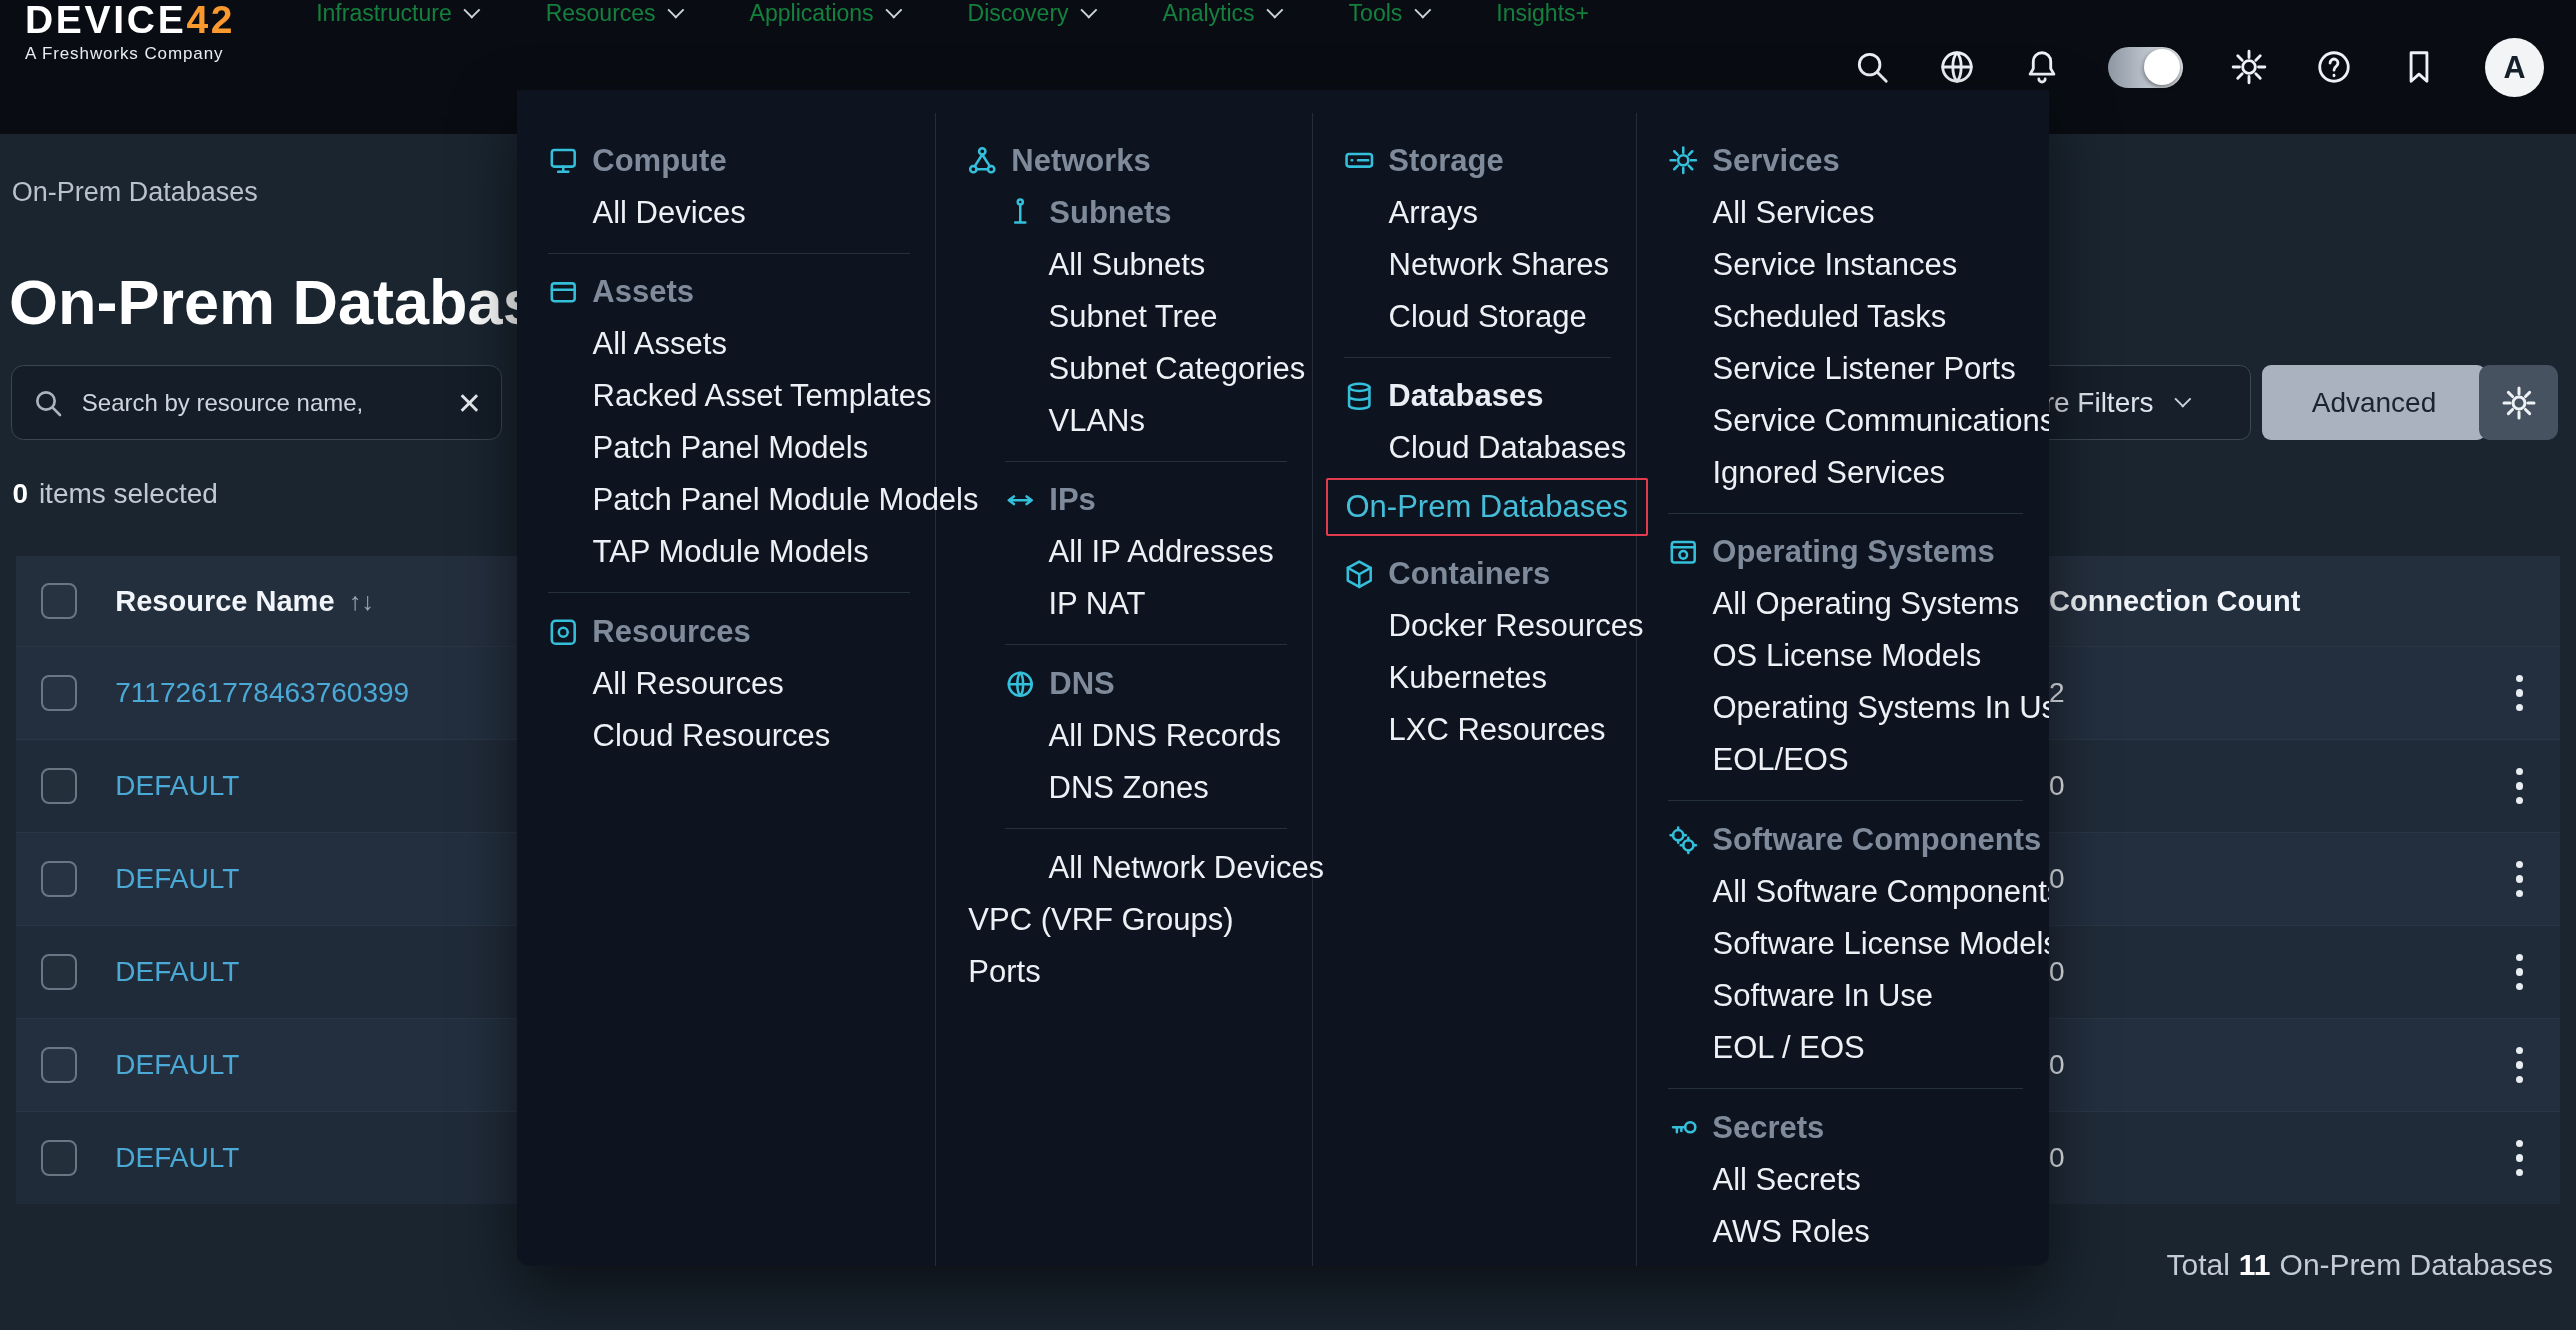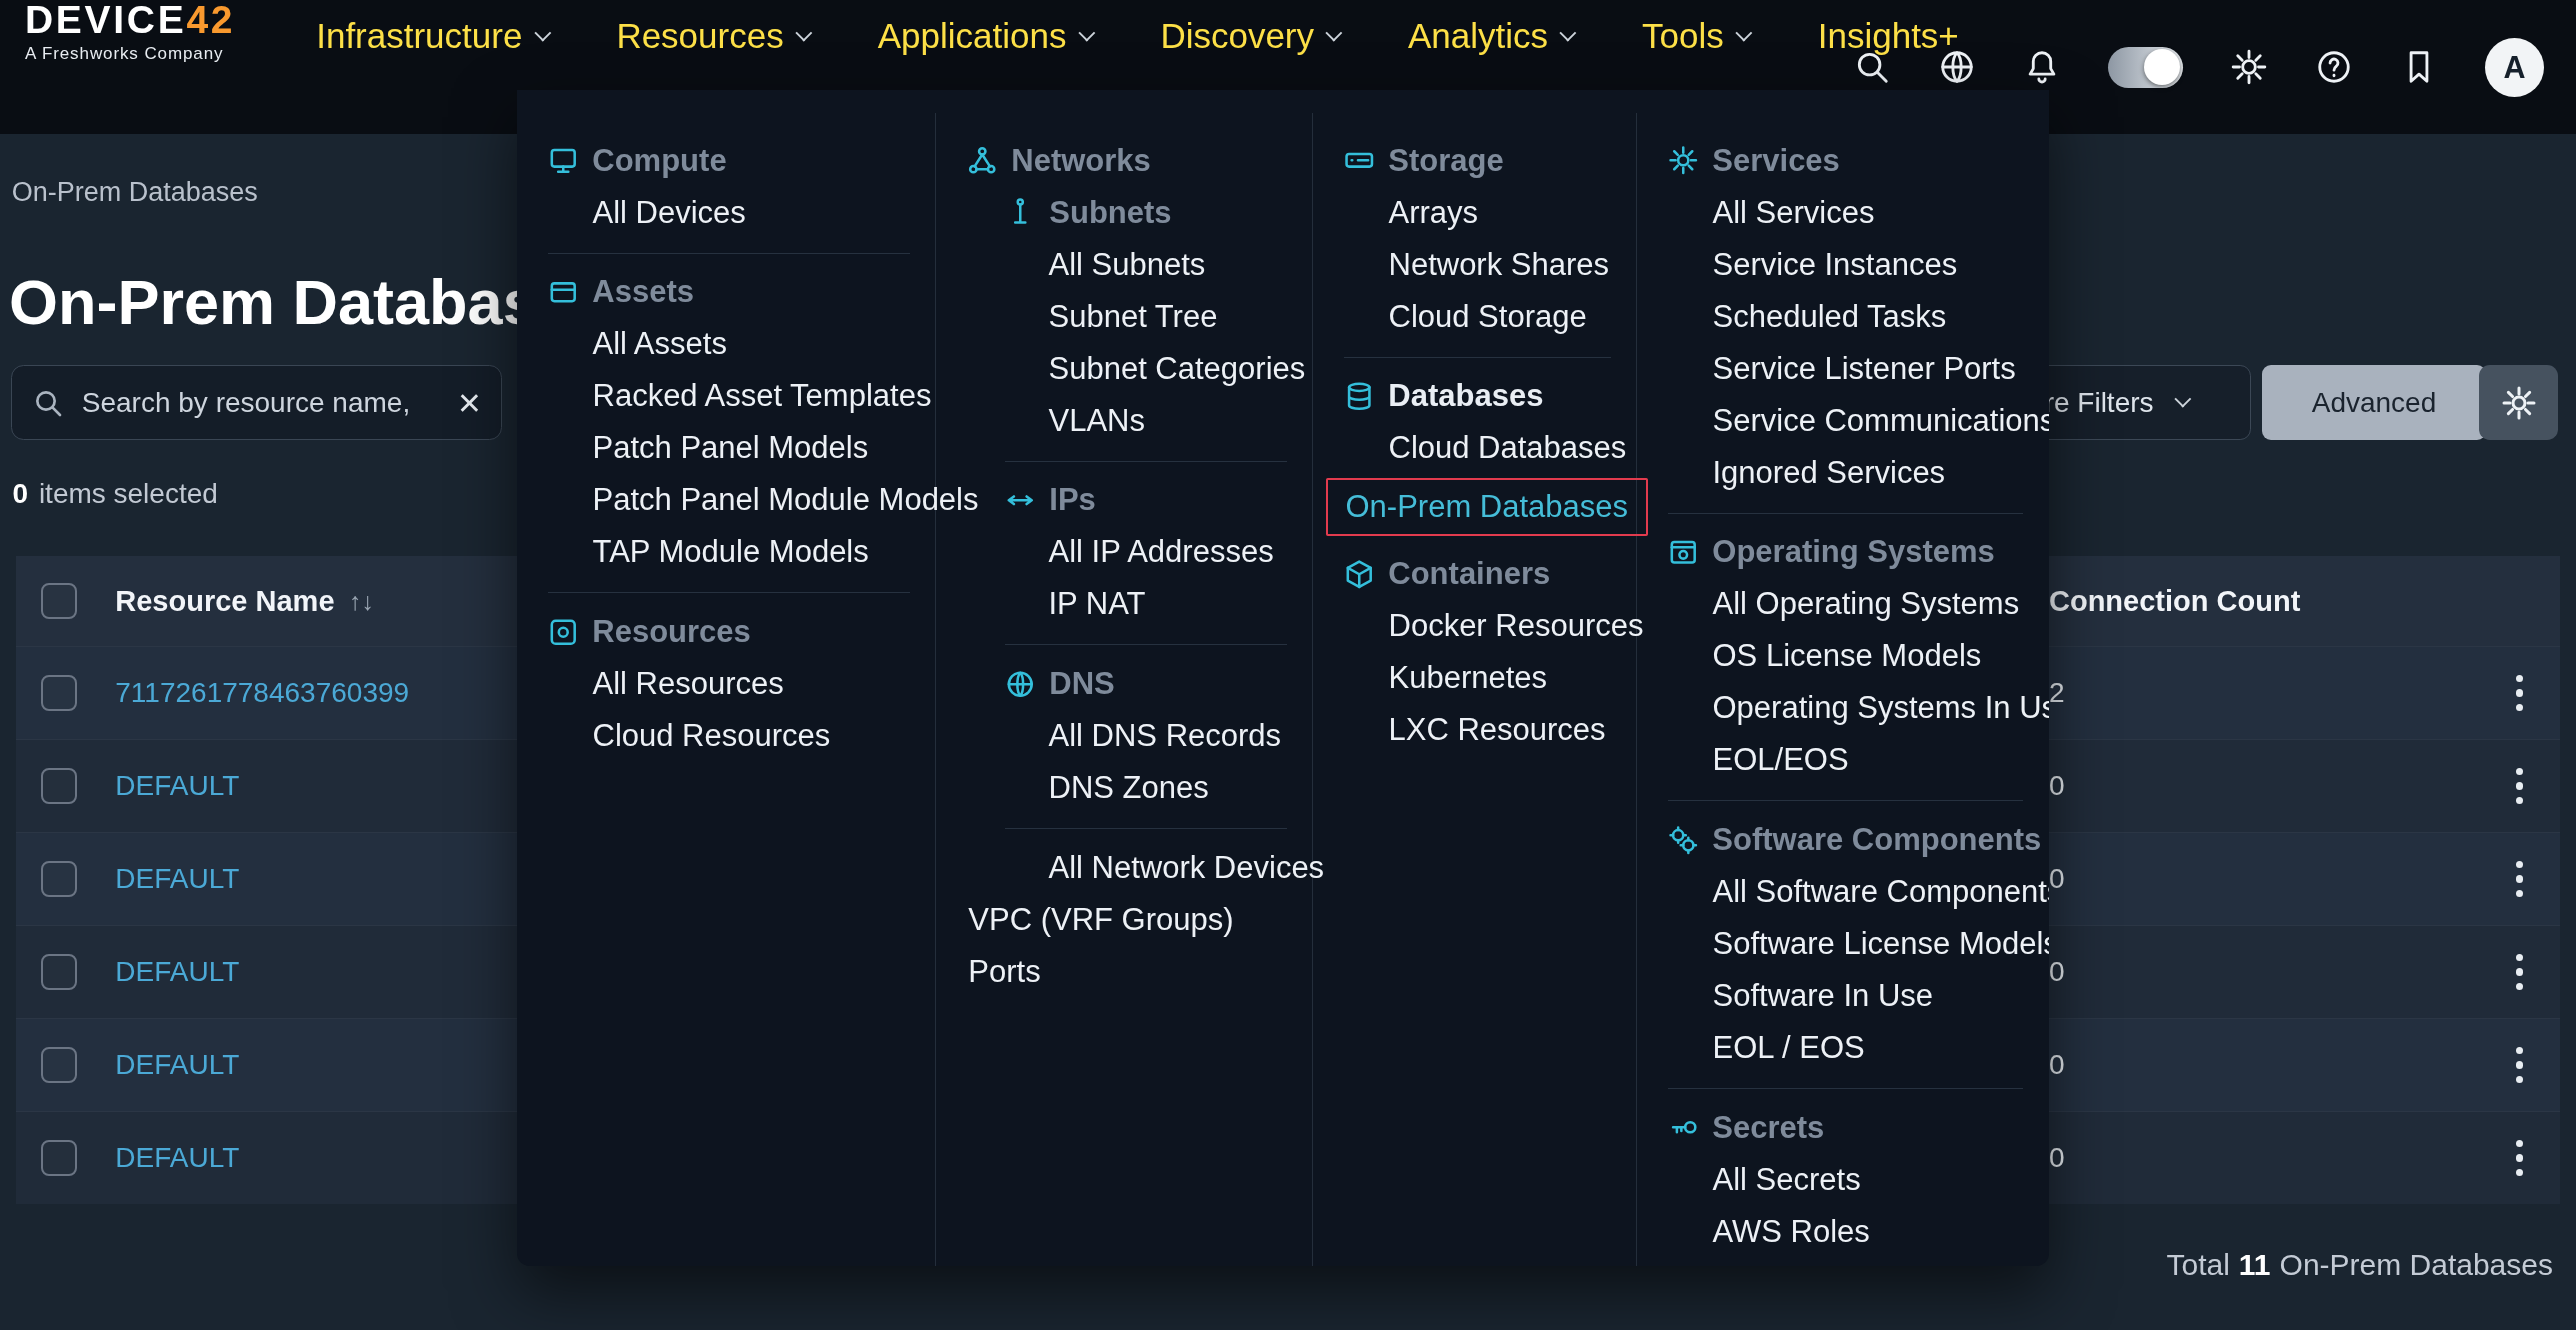--- a/index.html
+++ b/index.html
@@ -13,42 +13,42 @@
   
   .navbar {
     position:absolute; top:0; left:0; width:2576px; height:134px;
     background:#090d13; display:flex; align-items:flex-start; z-index:40;
   }
   .logo { margin-left:25px; cursor:pointer; }
   .logo-line { font-size:39px; font-weight:bold; letter-spacing:2.7px; color:#ffffff; line-height:1; }
   .logo-42 { color:#f9992e; }
   .logo-tag { font-size:17px; color:#e8ecf1; margin-top:5.4px; letter-spacing:0.9px; }
   .nav-items { display:flex; gap:68px; margin-left:81px; align-items:center; }
-  .nav-item { display:flex; gap:14.3px; align-items:center; font-size:35px; color:#fde047; cursor:pointer; white-space:nowrap;margin-top:16px; }
+  .nav-item { display:flex; gap:14.3px; align-items:center; font-size:23px; color:#15803d; cursor:pointer; white-space:nowrap; }
   .chev { width:11.7px; height:11.7px; border-right:2.7px solid #cdd4db; border-bottom:2.7px solid #cdd4db; transform:rotate(45deg); margin-top:-7.2px; }
   .nav-icons { position:absolute; right:32px; top:0; height:134px; display:flex; align-items:center; gap:47px; }
   .nicon { width:38px; height:38px; cursor:pointer; }
   .nicon g { stroke:#eef2f6; fill:none; stroke-width:1.8; stroke-linecap:round; stroke-linejoin:round; }
   .toggle { width:75px; height:41px; border-radius:20.6px; background:linear-gradient(90deg,#8d97a3,#e8ecf0); position:relative; cursor:pointer; }
   .toggle .knob { position:absolute; right:2.7px; top:2.7px; width:36px; height:36px; border-radius:50%; background:#ffffff; box-shadow:0 1.8px 5.4px rgba(0,0,0,.5); }
   .avatar { width:59px; height:59px; border-radius:50%; background:#f2f4f6; color:#16202b; font-size:30.5px; font-weight:bold; display:flex; align-items:center; justify-content:center; cursor:pointer; }
 
   
   .breadcrumb { position:absolute; top:177px; left:11.7px; font-size:27px; color:#b9c1cc; }
   .page-title { position:absolute; top:224px; left:9px; font-size:63px; font-weight:bold; color:#ffffff; white-space:nowrap; }
 
   
   .search-box {
     position:absolute; left:10.8px; top:365px; width:491px; height:75px;
     background:#141d28; border:1.8px solid #3a4654; border-radius:12.5px;
     display:flex; align-items:center; gap:16px; padding:0 20px;
   }
   .search-box svg { width:32px; height:32px; flex:none; }
   .search-box svg g { stroke:#aab4c0; fill:none; stroke-width:2; stroke-linecap:round; }
-  .search-input { flex:1; min-width:0; background:transparent; border:none; outline:none; color:#bef264; font-size:28px; font-family:"Liberation Sans", sans-serif; }
+  .search-input { flex:1; min-width:0; background:transparent; border:none; outline:none; color:#bef264; font-size:24px; font-family:"Liberation Sans", sans-serif; }
   .search-input::placeholder { color:#ced5de; opacity:1; }
   .clear-x { color:#e6ebf0; font-size:39px; line-height:1; cursor:pointer; flex:none; }
   .selected-line { position:absolute; left:12.5px; top:478px; font-size:28px; color:#c2c9d3; display:flex; gap:10.8px; }
   .selected-line b { color:#ffffff; }
   .more-filters {
     position:absolute; left:1943px; top:365px; width:308px; height:75px; z-index:10;
     background:#161f2a; border:1.8px solid #3c4856; border-radius:10.8px;
     display:flex; align-items:center; justify-content:center; gap:23px;
     font-size:28px; color:#dfe5ec; cursor:pointer;
   }

